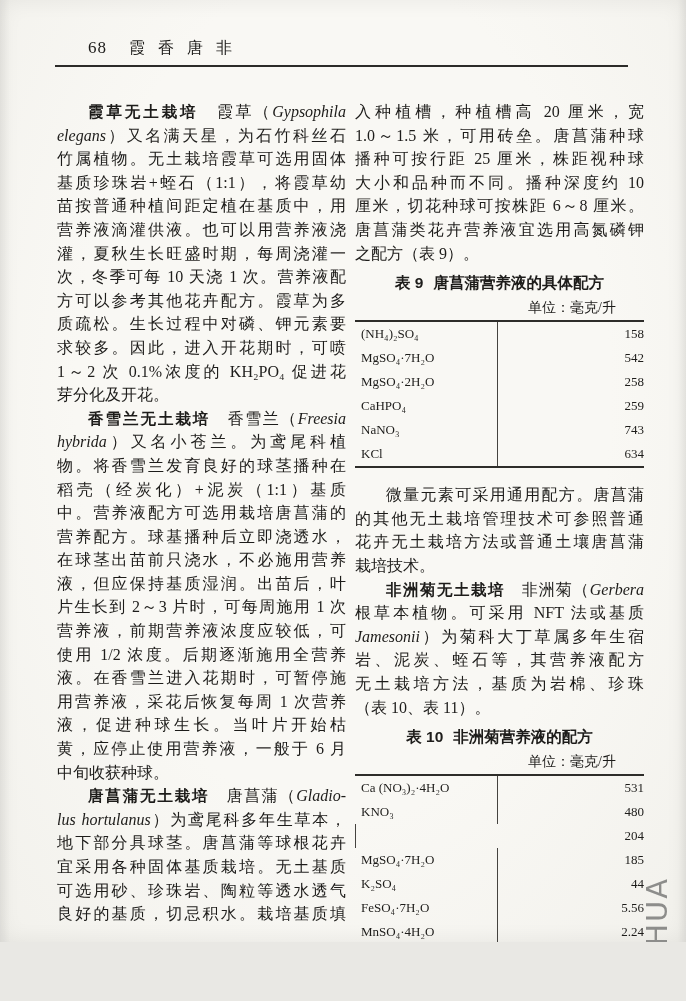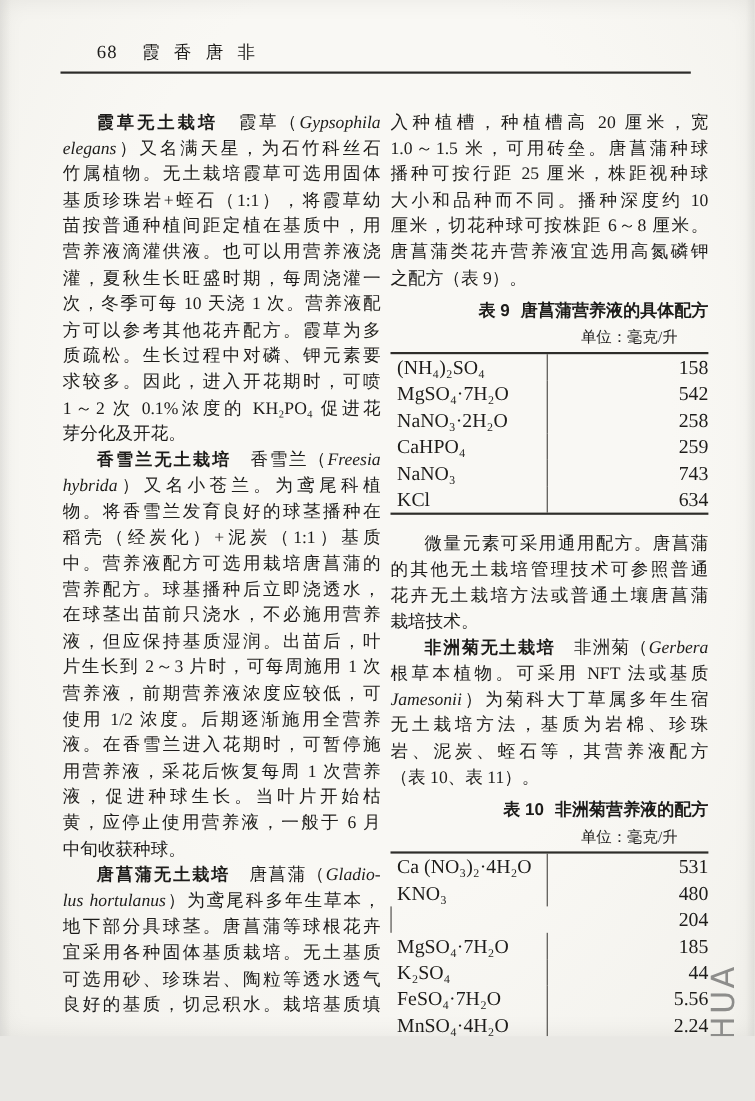--- a/index.html
+++ b/index.html
@@ -25,26 +25,26 @@
   .line{
     height:23.6px;line-height:23.6px;font-size:16px;overflow:hidden;
     text-align:justify;text-align-last:justify;
   }
   .line.end{text-align-last:left;}
   .line.ind{text-indent:31px;}
   .seg-b{font-weight:bold;font-family:"Liberation Sans","DejaVu Sans",sans-serif;font-size:15.5px;letter-spacing:0.5px;}
   .seg-i{font-style:italic;font-family:"Liberation Serif","DejaVu Serif",serif;}
   
   .tblock{margin-top:5px;}
-  .tbl-title{height:26px;line-height:26px;text-align:right;font-weight:bold;
+  .tbl-title{height:26px;line-height:26px;text-align:center;font-weight:bold;
     font-family:"Liberation Sans","DejaVu Sans",sans-serif;font-size:15.5px;}
   .tbl-title .tlabel{margin-right:10px;}
   .tbl-unit{height:24px;line-height:24px;text-align:right;padding-right:28px;font-size:14px;}
   .tbl{border-top:2.2px solid #2e2d2a;border-bottom:2.2px solid #2e2d2a;}
-  .trow{display:flex;height:24px;line-height:24px;font-size:18px;}
+  .trow{display:flex;height:24px;line-height:24px;font-size:13px;}
   .trow .formula{width:136px;padding-left:6px;font-family:"Liberation Serif","DejaVu Serif","DejaVu Sans",serif;}
   .trow .value{flex:1;text-align:right;border-left:1.6px solid #45433f;
     font-family:"Liberation Serif","DejaVu Serif",serif;}
   .gap-before{margin-top:15px;}
   
   .watermark{
     position:absolute;left:597px;top:918px;width:120px;text-align:center;
     transform:rotate(-90deg);transform-origin:50% 50%;
     font-family:"DejaVu Sans","Liberation Sans",sans-serif;
     font-size:29px;letter-spacing:2px;color:#8d8d8b;
@@ -117,21 +117,21 @@
       <div class="tbl" id="t9-rows">
           <div class="trow">
             <span class="formula">(NH₄)₂SO₄</span>
             <span class="value">158</span>
           </div>
           <div class="trow">
             <span class="formula">MgSO₄·7H₂O</span>
             <span class="value">542</span>
           </div>
           <div class="trow">
-            <span class="formula">NaNO₃·2H₂O</span>
+            <span class="formula">MgSO₄·2H₂O</span>
             <span class="value">258</span>
           </div>
           <div class="trow">
             <span class="formula">CaHPO₄</span>
             <span class="value">259</span>
           </div>
           <div class="trow">
             <span class="formula">NaNO₃</span>
             <span class="value">743</span>
           </div>
@@ -145,22 +145,22 @@
     <div id="r-middle" class="gap-before">
         <div class="line ind"><span class="seg-n">微量元素可采用通用配方。唐菖蒲</span></div>
         <div class="line"><span class="seg-n">的其他无土栽培管理技术可参照普通</span></div>
         <div class="line"><span class="seg-n">花卉无土栽培方法或普通土壤唐菖蒲</span></div>
         <div class="line end"><span class="seg-n">栽培技术。</span></div>
       </div>
     <div id="r-gerbera">
         <div class="line ind"><span class="seg-b">非洲菊无土栽培</span><span class="seg-n">　非洲菊（</span><span class="seg-i">Gerbera</span></div>
         <div class="line"><span class="seg-n">根草本植物。可采用 NFT 法或基质</span></div>
         <div class="line"><span class="seg-i">Jamesonii</span><span class="seg-n">）为菊科大丁草属多年生宿</span></div>
+        <div class="line"><span class="seg-n">岩、泥炭、蛭石等，其营养液配方</span></div>
         <div class="line"><span class="seg-n">无土栽培方法，基质为岩棉、珍珠</span></div>
-        <div class="line"><span class="seg-n">岩、泥炭、蛭石等，其营养液配方</span></div>
         <div class="line end"><span class="seg-n">（表 10、表 11）。</span></div>
       </div>
 
     <div class="tblock">
       <div class="tbl-title">
         <span class="tlabel">表 10</span><span>非洲菊营养液的配方</span>
       </div>
       <div class="tbl-unit">单位：毫克/升</div>
       <div class="tbl" id="t10-rows">
           <div class="trow">

